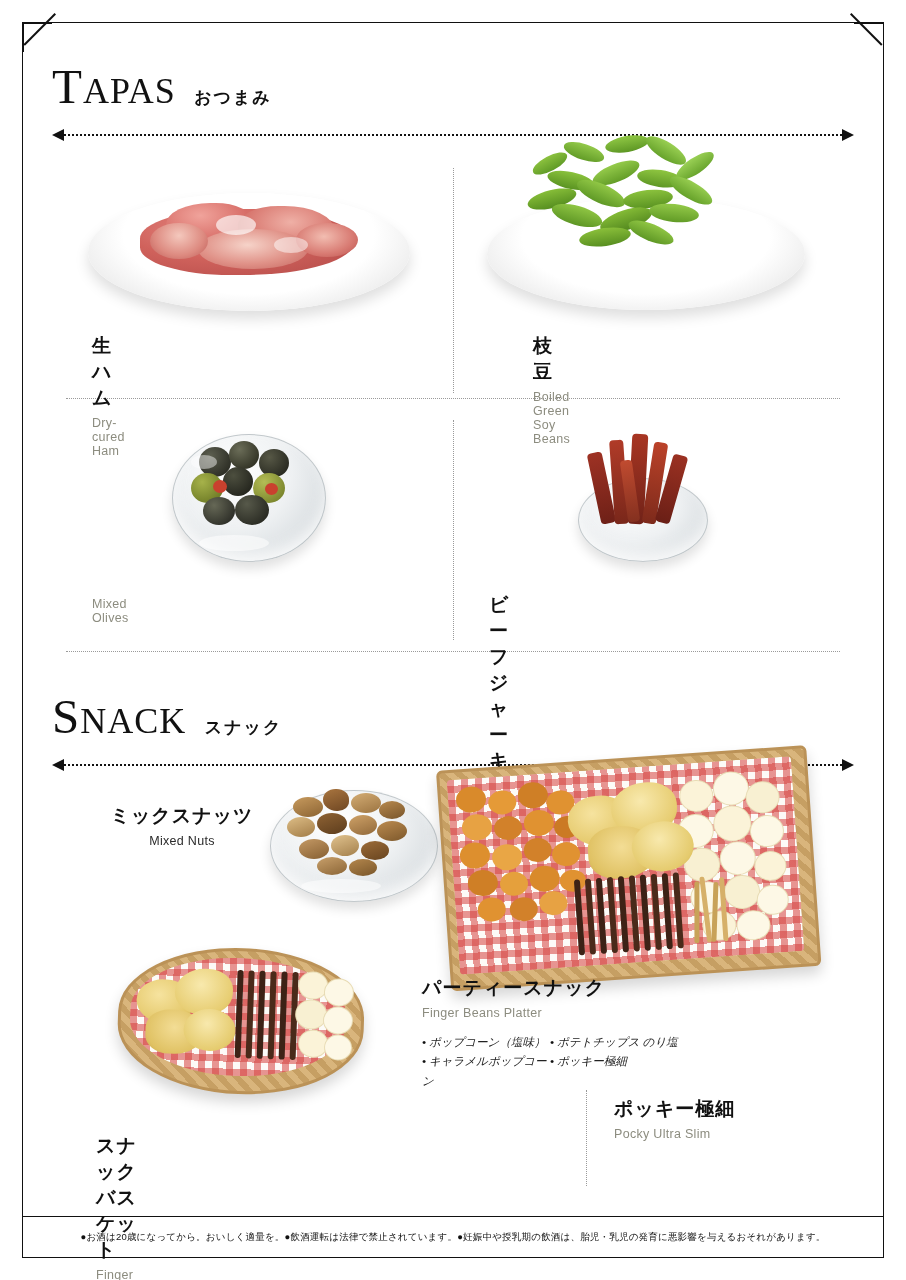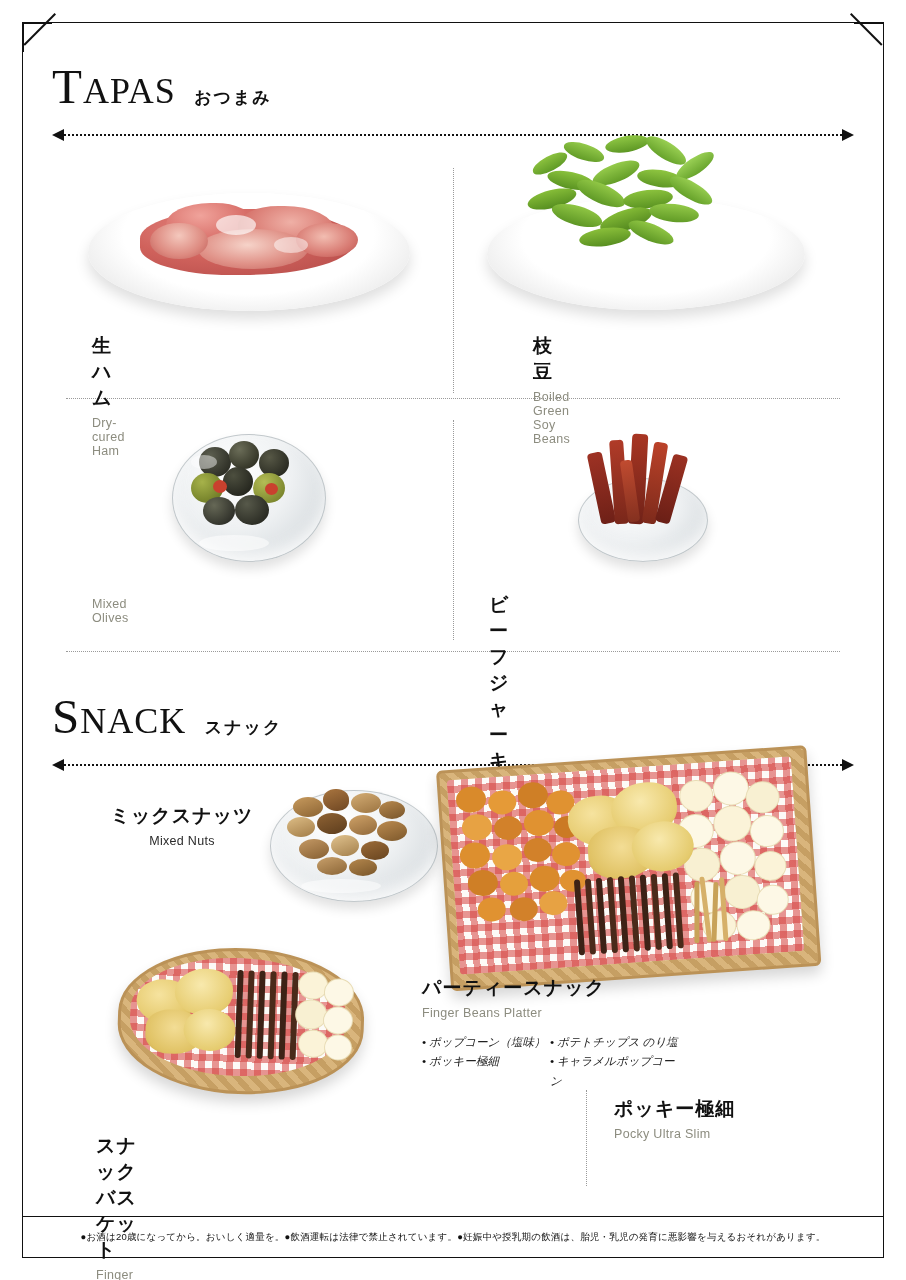--- a/index.html
+++ b/index.html
@@ -401,22 +401,22 @@
     </div>
     <div class="name-block" style="left:422px; top:975px;">
       <p class="item-name">パーティースナック</p>
       <p class="item-en">Finger Beans Platter</p>
       <div class="bullets">
         <div class="row">
           <div class="col"><span class="dot">•</span><span>ポップコーン（塩味）</span></div>
           <div class="col"><span class="dot">•</span><span>ポテトチップス のり塩</span></div>
         </div>
         <div class="row">
+          <div class="col"><span class="dot">•</span><span>キャラメルポップコーン</span></div>
           <div class="col"><span class="dot">•</span><span>ポッキー極細</span></div>
-          <div class="col"><span class="dot">•</span><span>キャラメルポップコーン</span></div>
         </div>
       </div>
     </div>
   </div>
 
   <div class="abs">
     <div class="abs" style="left:118px; top:948px; width:240px; height:140px; transform:rotate(2deg);">
       <div class="basket" style="left:0; top:0; width:240px; height:140px; border-radius:50%/46%;"></div>
       <div class="gingham" style="left:12px; top:10px; width:216px; height:118px; border-radius:50%/46%; opacity:0.95;"></div>
 

